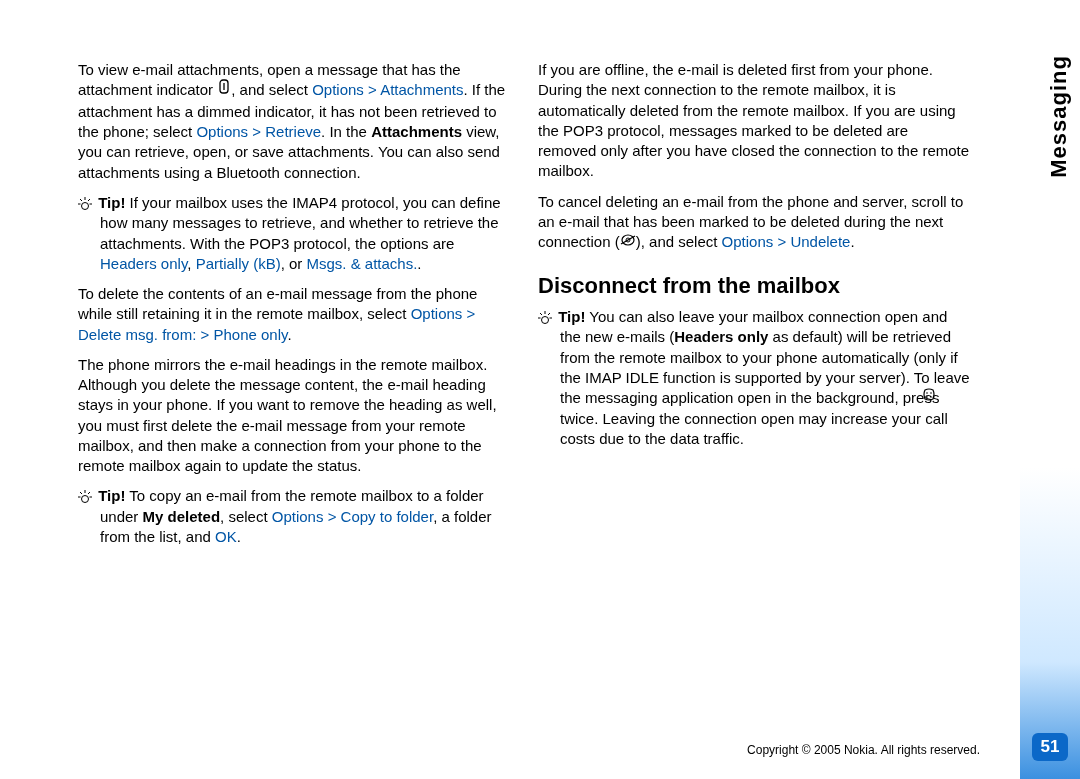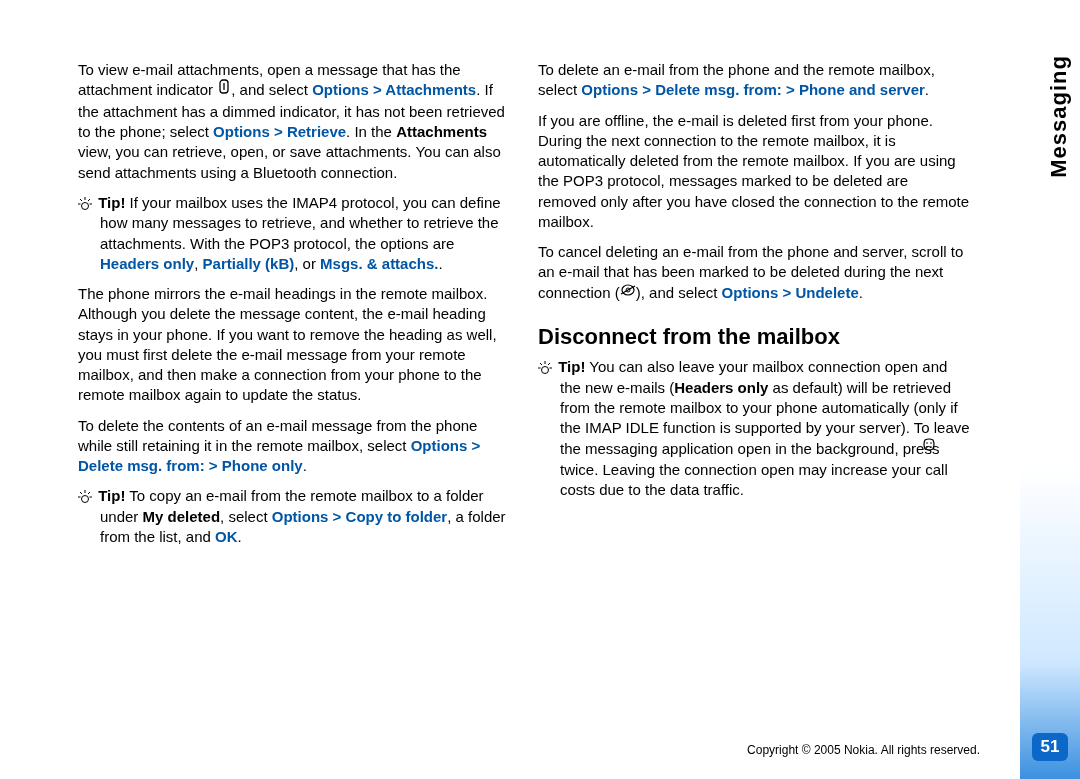--- a/index.html
+++ b/index.html
@@ -21,21 +21,21 @@
   }
   .columns {
     display: flex;
     gap: 28px;
   }
   .col {
     width: 432px;
     line-height: 1.35;
   }
   p { margin: 0 0 10px 0; }
-  .blue { color: #0055a5; font-weight: bold; }
+  .blue { color: #0055a5; font-weight: normal; }
   .bold { font-weight: bold; }
   .tip-icon {
     display: inline-block;
     width: 14px;
     vertical-align: middle;
     text-align: center;
     font-size: 14px;
     margin-right: 2px;
     position: relative;
     top:-1px;
@@ -122,43 +122,40 @@
               <line x1="7" y1="0" x2="7" y2="3" stroke="#000"></line>
               <line x1="2" y1="2" x2="4" y2="4" stroke="#000"></line>
               <line x1="12" y1="2" x2="10" y2="4" stroke="#000"></line>
               <line x1="0" y1="7" x2="2.5" y2="7" stroke="#000"></line>
               <line x1="14" y1="7" x2="11.5" y2="7" stroke="#000"></line>
             </svg></span>
       <span class="bold">Tip!</span><span> If your mailbox uses the IMAP4 protocol, you can define how many messages to retrieve, and whether to retrieve the attachments. With the POP3 protocol, the options are </span><span class="blue">Headers only</span><span>, </span><span class="blue">Partially (kB)</span><span>, or </span><span class="blue">Msgs. &amp; attachs.</span><span>.</span>
     </p>
 
 
-    <p>The phone mirrors the e-mail headings in the remote mailbox. Although you delete the message content, the e-mail heading stays in your phone. If you want to remove the heading as well, you must first delete the e-mail message from your remote mailbox, and then make a connection from your phone to the remote mailbox again to update the status.</p>
-
     <p>
       <span>To delete the contents of an e-mail message from the phone while still retaining it in the remote mailbox, select </span><span class="blue">Options</span><span class="blue"> &gt; </span><span class="blue">Delete msg. from:</span><span class="blue"> &gt; </span><span class="blue">Phone only</span><span>.</span>
     </p>
+
+    <p>The phone mirrors the e-mail headings in the remote mailbox. Although you delete the message content, the e-mail heading stays in your phone. If you want to remove the heading as well, you must first delete the e-mail message from your remote mailbox, and then make a connection from your phone to the remote mailbox again to update the status.</p>
 
     <p class="tip-block">
       <span class="tip-icon"><svg width="14" height="14">
               <circle cx="7" cy="9" r="3.5" fill="none" stroke="#000" stroke-width="1"></circle>
               <line x1="7" y1="0" x2="7" y2="3" stroke="#000"></line>
               <line x1="2" y1="2" x2="4" y2="4" stroke="#000"></line>
               <line x1="12" y1="2" x2="10" y2="4" stroke="#000"></line>
               <line x1="0" y1="7" x2="2.5" y2="7" stroke="#000"></line>
               <line x1="14" y1="7" x2="11.5" y2="7" stroke="#000"></line>
             </svg></span>
       <span class="bold">Tip!</span><span> To copy an e-mail from the remote mailbox to a folder under </span><span class="bold">My deleted</span><span>, select </span><span class="blue">Options</span><span class="blue"> &gt; </span><span class="blue">Copy to folder</span><span>, a folder from the list, and </span><span class="blue">OK</span><span>.</span>
     </p>
   </div>
 
   <div class="col">
-    <p>
-      <span>To delete an e-mail from the phone and the remote mailbox, select </span><span class="blue">Options</span><span class="blue"> &gt; </span><span class="blue">Delete msg. from:</span><span class="blue"> &gt; </span><span class="blue">Phone and server</span><span>.</span>
-    </p>
 
     <p>If you are offline, the e-mail is deleted first from your phone. During the next connection to the remote mailbox, it is automatically deleted from the remote mailbox. If you are using the POP3 protocol, messages marked to be deleted are removed only after you have closed the connection to the remote mailbox.</p>
 
     <p>
       <span>To cancel deleting an e-mail from the phone and server, scroll to an e-mail that has been marked to be deleted during the next connection (</span><span class="at-icon"><svg width="16" height="12">
               <ellipse cx="8" cy="6" rx="6" ry="5" fill="none" stroke="#000" stroke-width="1.2"></ellipse>
               <circle cx="8" cy="6" r="2" fill="none" stroke="#000" stroke-width="1"></circle>
               <line x1="1" y1="10" x2="15" y2="2" stroke="#000" stroke-width="1.2"></line>
             </svg></span><span>), and select </span><span class="blue">Options</span><span class="blue"> &gt; </span><span class="blue">Undelete</span><span>.</span>
     </p>

